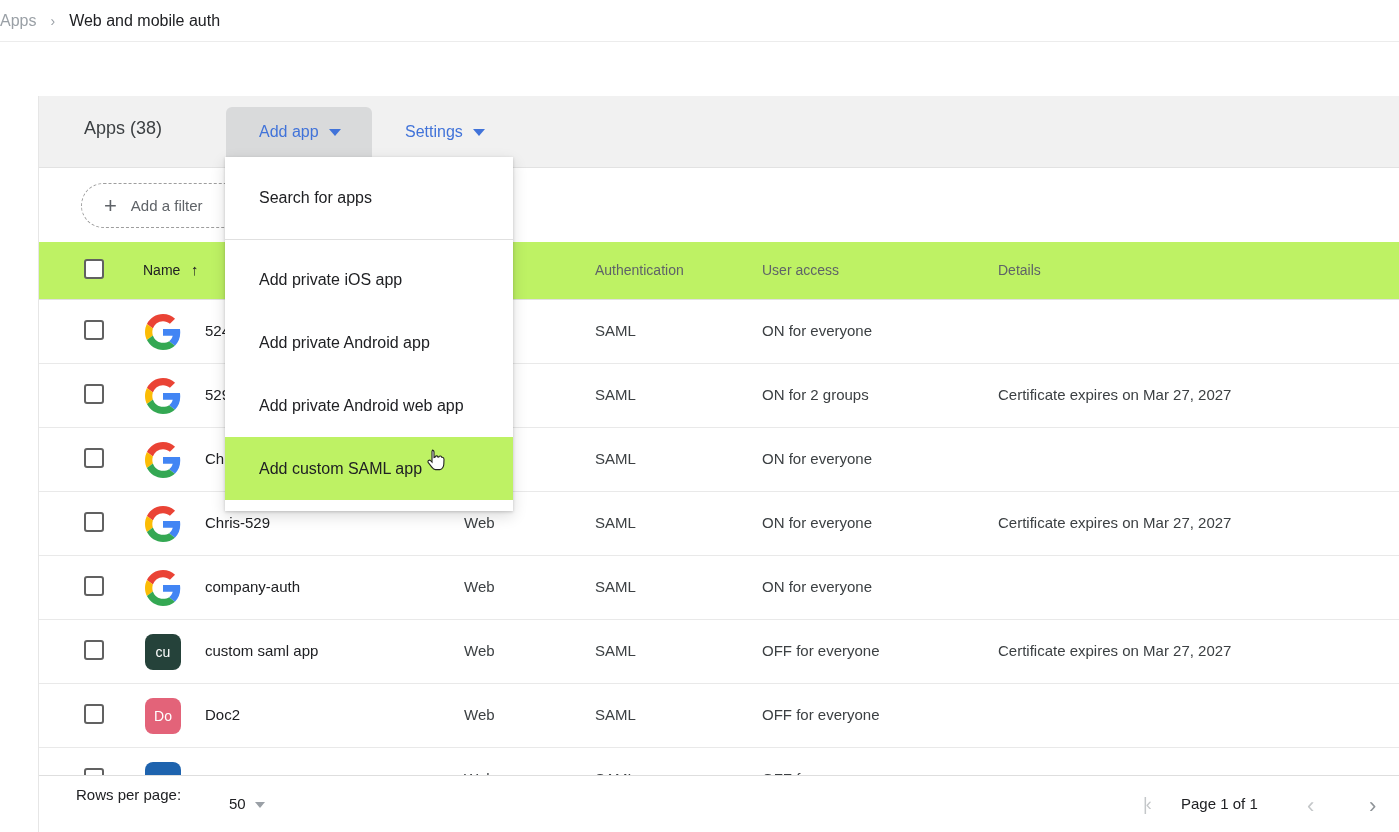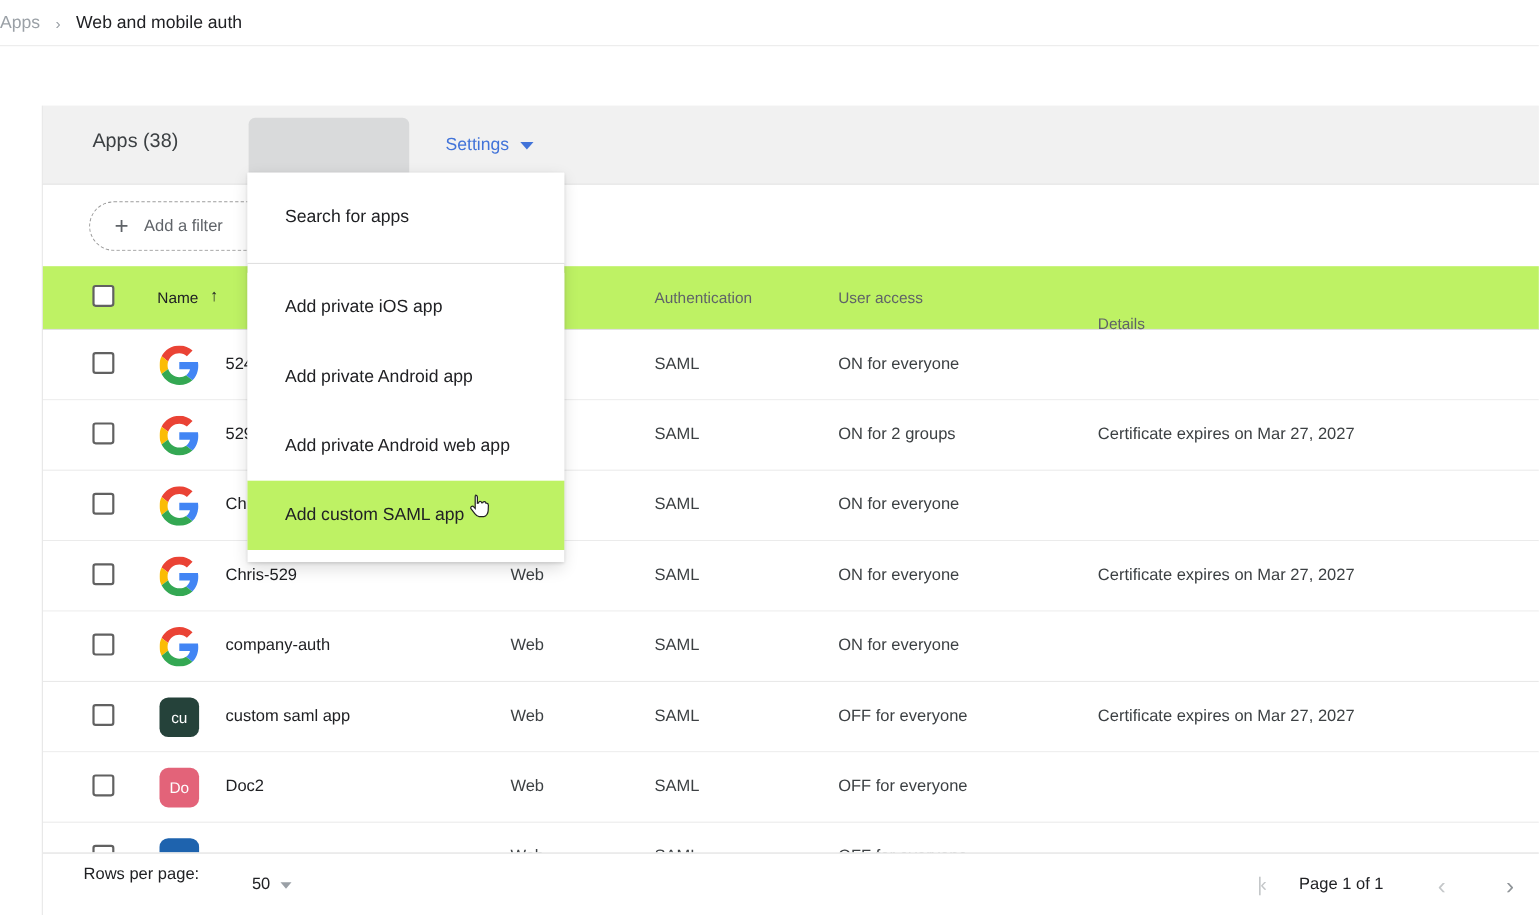--- a/index.html
+++ b/index.html
@@ -25,21 +25,21 @@
 
   .filter-row { position:absolute; left:0; top:72px; right:0; height:74px; background:#fff; }
   .filter-pill { position:absolute; left:42px; top:15px; height:45px; width:188px; border:1.5px dashed #9e9e9e; border-radius:23px; display:flex; align-items:center; padding-left:22px; gap:14px; color:#5f6368; font-size:15px; cursor:pointer; background:#fff; }
   .filter-plus { font-size:22px; font-weight:400; color:#5f6368; line-height:1; }
 
   .thead { position:absolute; left:0; top:146px; right:0; height:58px; background:#bef264; border-bottom:1px solid #e0e0e0; font-size:14px; }
   .thead .hname { position:absolute; left:104px; top:20px; color:#202124; font-weight:500; }
   .sort-arrow { position:absolute; left:152px; top:19px; color:#202124; font-size:15px; }
   .thead .hauth { position:absolute; left:556px; top:20px; color:#5f6368; font-weight:500; }
   .thead .haccess { position:absolute; left:723px; top:20px; color:#5f6368; font-weight:500; }
-  .thead .hdetails { position:absolute; left:959px; top:20px; color:#5f6368; font-weight:500;margin-top:24px; }
+  .thead .hdetails { position:absolute; left:959px; top:20px; color:#5f6368; font-weight:500; }
 
   .checkbox { width:20px; height:20px; border:2px solid #616161; border-radius:3px; background:#fff; cursor:pointer; }
   .head-check { position:absolute; left:45px; top:17px; }
 
   .rows { position:absolute; left:0; top:204px; right:0; height:475px; overflow:hidden; }
   .trow { position:relative; height:64px; border-bottom:1px solid #e9e9e9; background:#fff; font-size:15px; color:#3c4043; }
   .trow .checkbox { position:absolute; left:45px; top:20px; }
   .cell-icon { position:absolute; left:106px; top:14px; width:36px; height:36px; }
   .letter-icon { width:36px; height:36px; border-radius:8px; color:#fff; font-size:14px; display:flex; align-items:center; justify-content:center; }
   .cell-name { position:absolute; left:166px; top:22px; color:#202124; }
@@ -75,20 +75,24 @@
     <span class="crumb-parent">Apps</span>
     <span class="crumb-sep">›</span>
     <span class="crumb-current">Web and mobile auth</span>
   </div>
 
   <div class="panel">
 
     <div class="toolbar">
       <div class="toolbar-title">Apps (38)</div>
       <div class="addapp-bg"></div>
+      <div class="tb-btn addapp-btn">
+        <span>Add app</span>
+        <span class="caret"></span>
+      </div>
       <div class="tb-btn settings-btn">
         <span>Settings</span>
         <span class="caret"></span>
       </div>
     </div>
 
     <div class="filter-row">
       <div class="filter-pill">
         <span class="filter-plus">+</span>
         <span>Add a filter</span>

